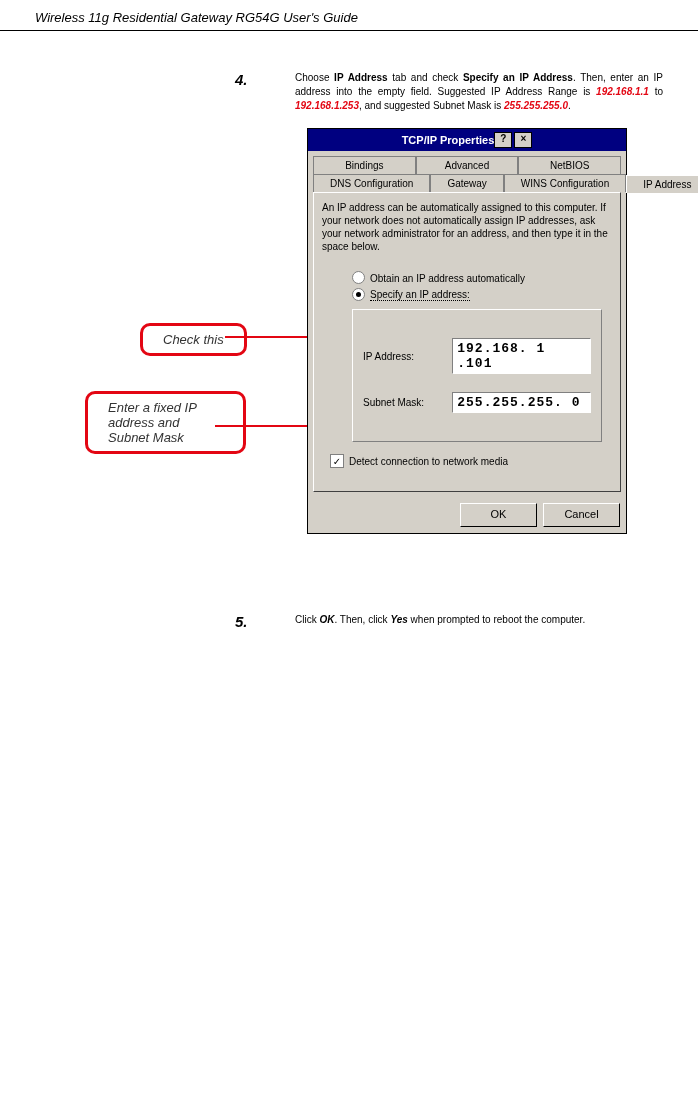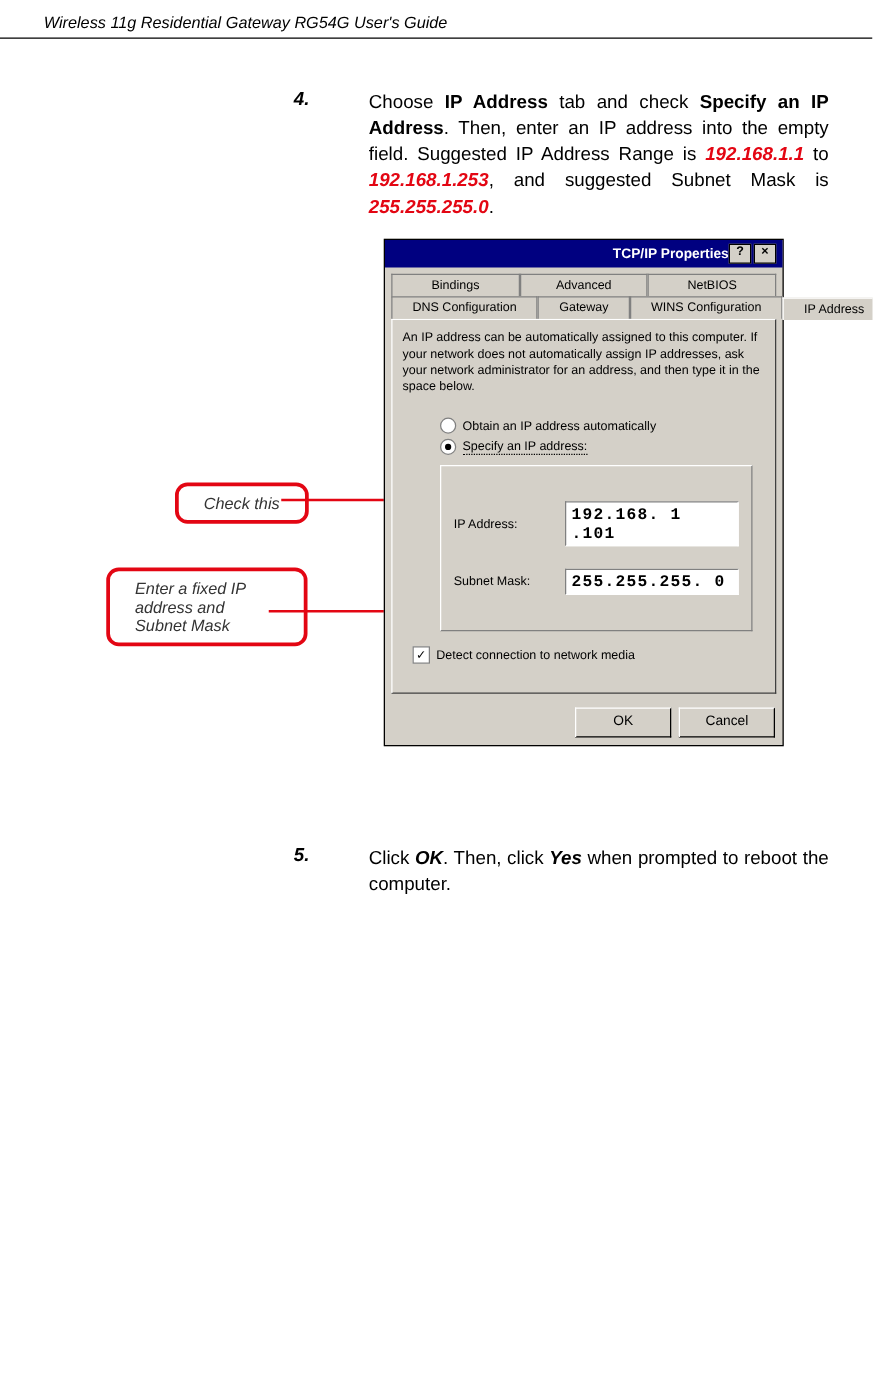--- a/index.html
+++ b/index.html
@@ -27,21 +27,21 @@
       margin-left: 200px;
     }
     .step-num {
       font-weight: bold;
       font-style: italic;
       font-size: 15px;
       width: 60px;
       flex-shrink: 0;
     }
     .step-text {
-      font-size: 15px;
+      font-size: 10px;
       line-height: 1.4;
       text-align: justify;
     }
     .bold { font-weight: bold; }
     .bolditalic { font-weight: bold; font-style: italic; }
     .red { color: #e30613; font-weight: bold; font-style: italic; }
     
     .diagram-area {
       position: relative;
       margin: 20px 0 30px 0;
@@ -94,21 +94,21 @@
       border: 1px solid #000;
       font-family: "MS Sans Serif", Tahoma, sans-serif;
       font-size: 11px;
     }
     .titlebar {
       background: #000080;
       color: white;
       font-weight: bold;
       padding: 3px 5px;
       display: flex;
-      justify-content: flex-end;
+      justify-content: center;
       align-items: center;
       font-size: 11px;
     }
     .titlebar-buttons {
       display: flex;
       gap: 2px;
     }
     .tb-btn {
       width: 16px;
       height: 14px;

